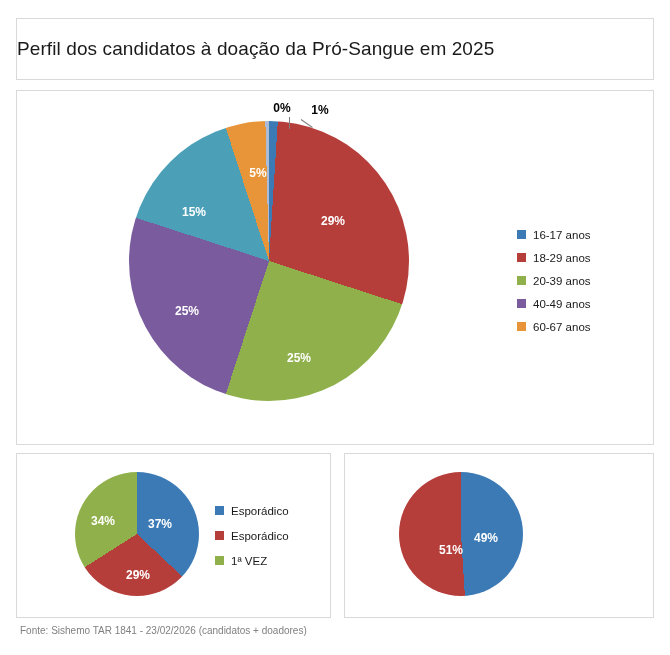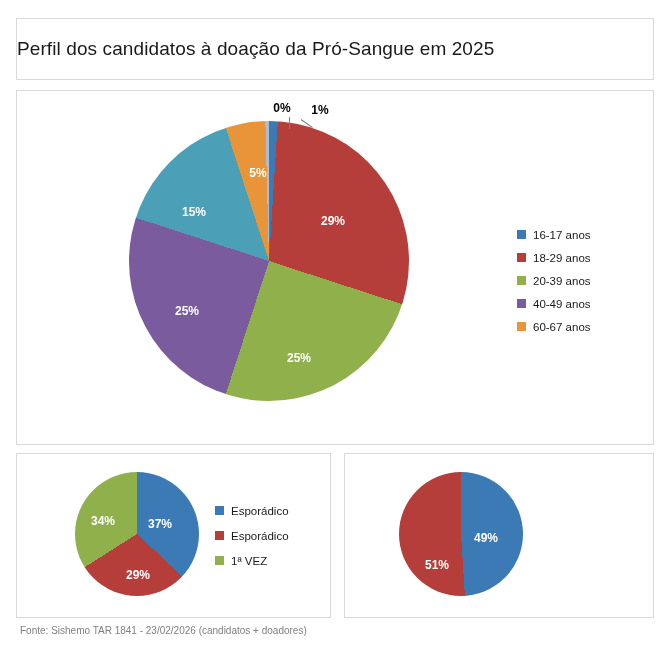--- a/index.html
+++ b/index.html
@@ -199,18 +199,18 @@
 
 <div class="panel" id="sex-panel">
   <div class="pie-wrap" style="left:54px; top:18px; width:124px; height:124px;">
 
     <div class="pie" style="left:0; top:0; width:124px; height:124px;
       background: conic-gradient(
         #3b7ab5 0deg 176.4deg,
         #b53d3a 176.4deg 360deg
       );"></div>
     <div class="slice-label" style="left:87px; top:66px;text-align:center;">49%</div>
-    <div class="slice-label" style="left:38px; top:78px;margin-top:15px;">51%</div>
+    <div class="slice-label" style="left:52px; top:78px;">51%</div>
   </div>
 
 </div>
 
 <div id="source-note">Fonte: Sishemo TAR 1841 - 23/02/2026 (candidatos + doadores)</div>
 
 </body></html>

